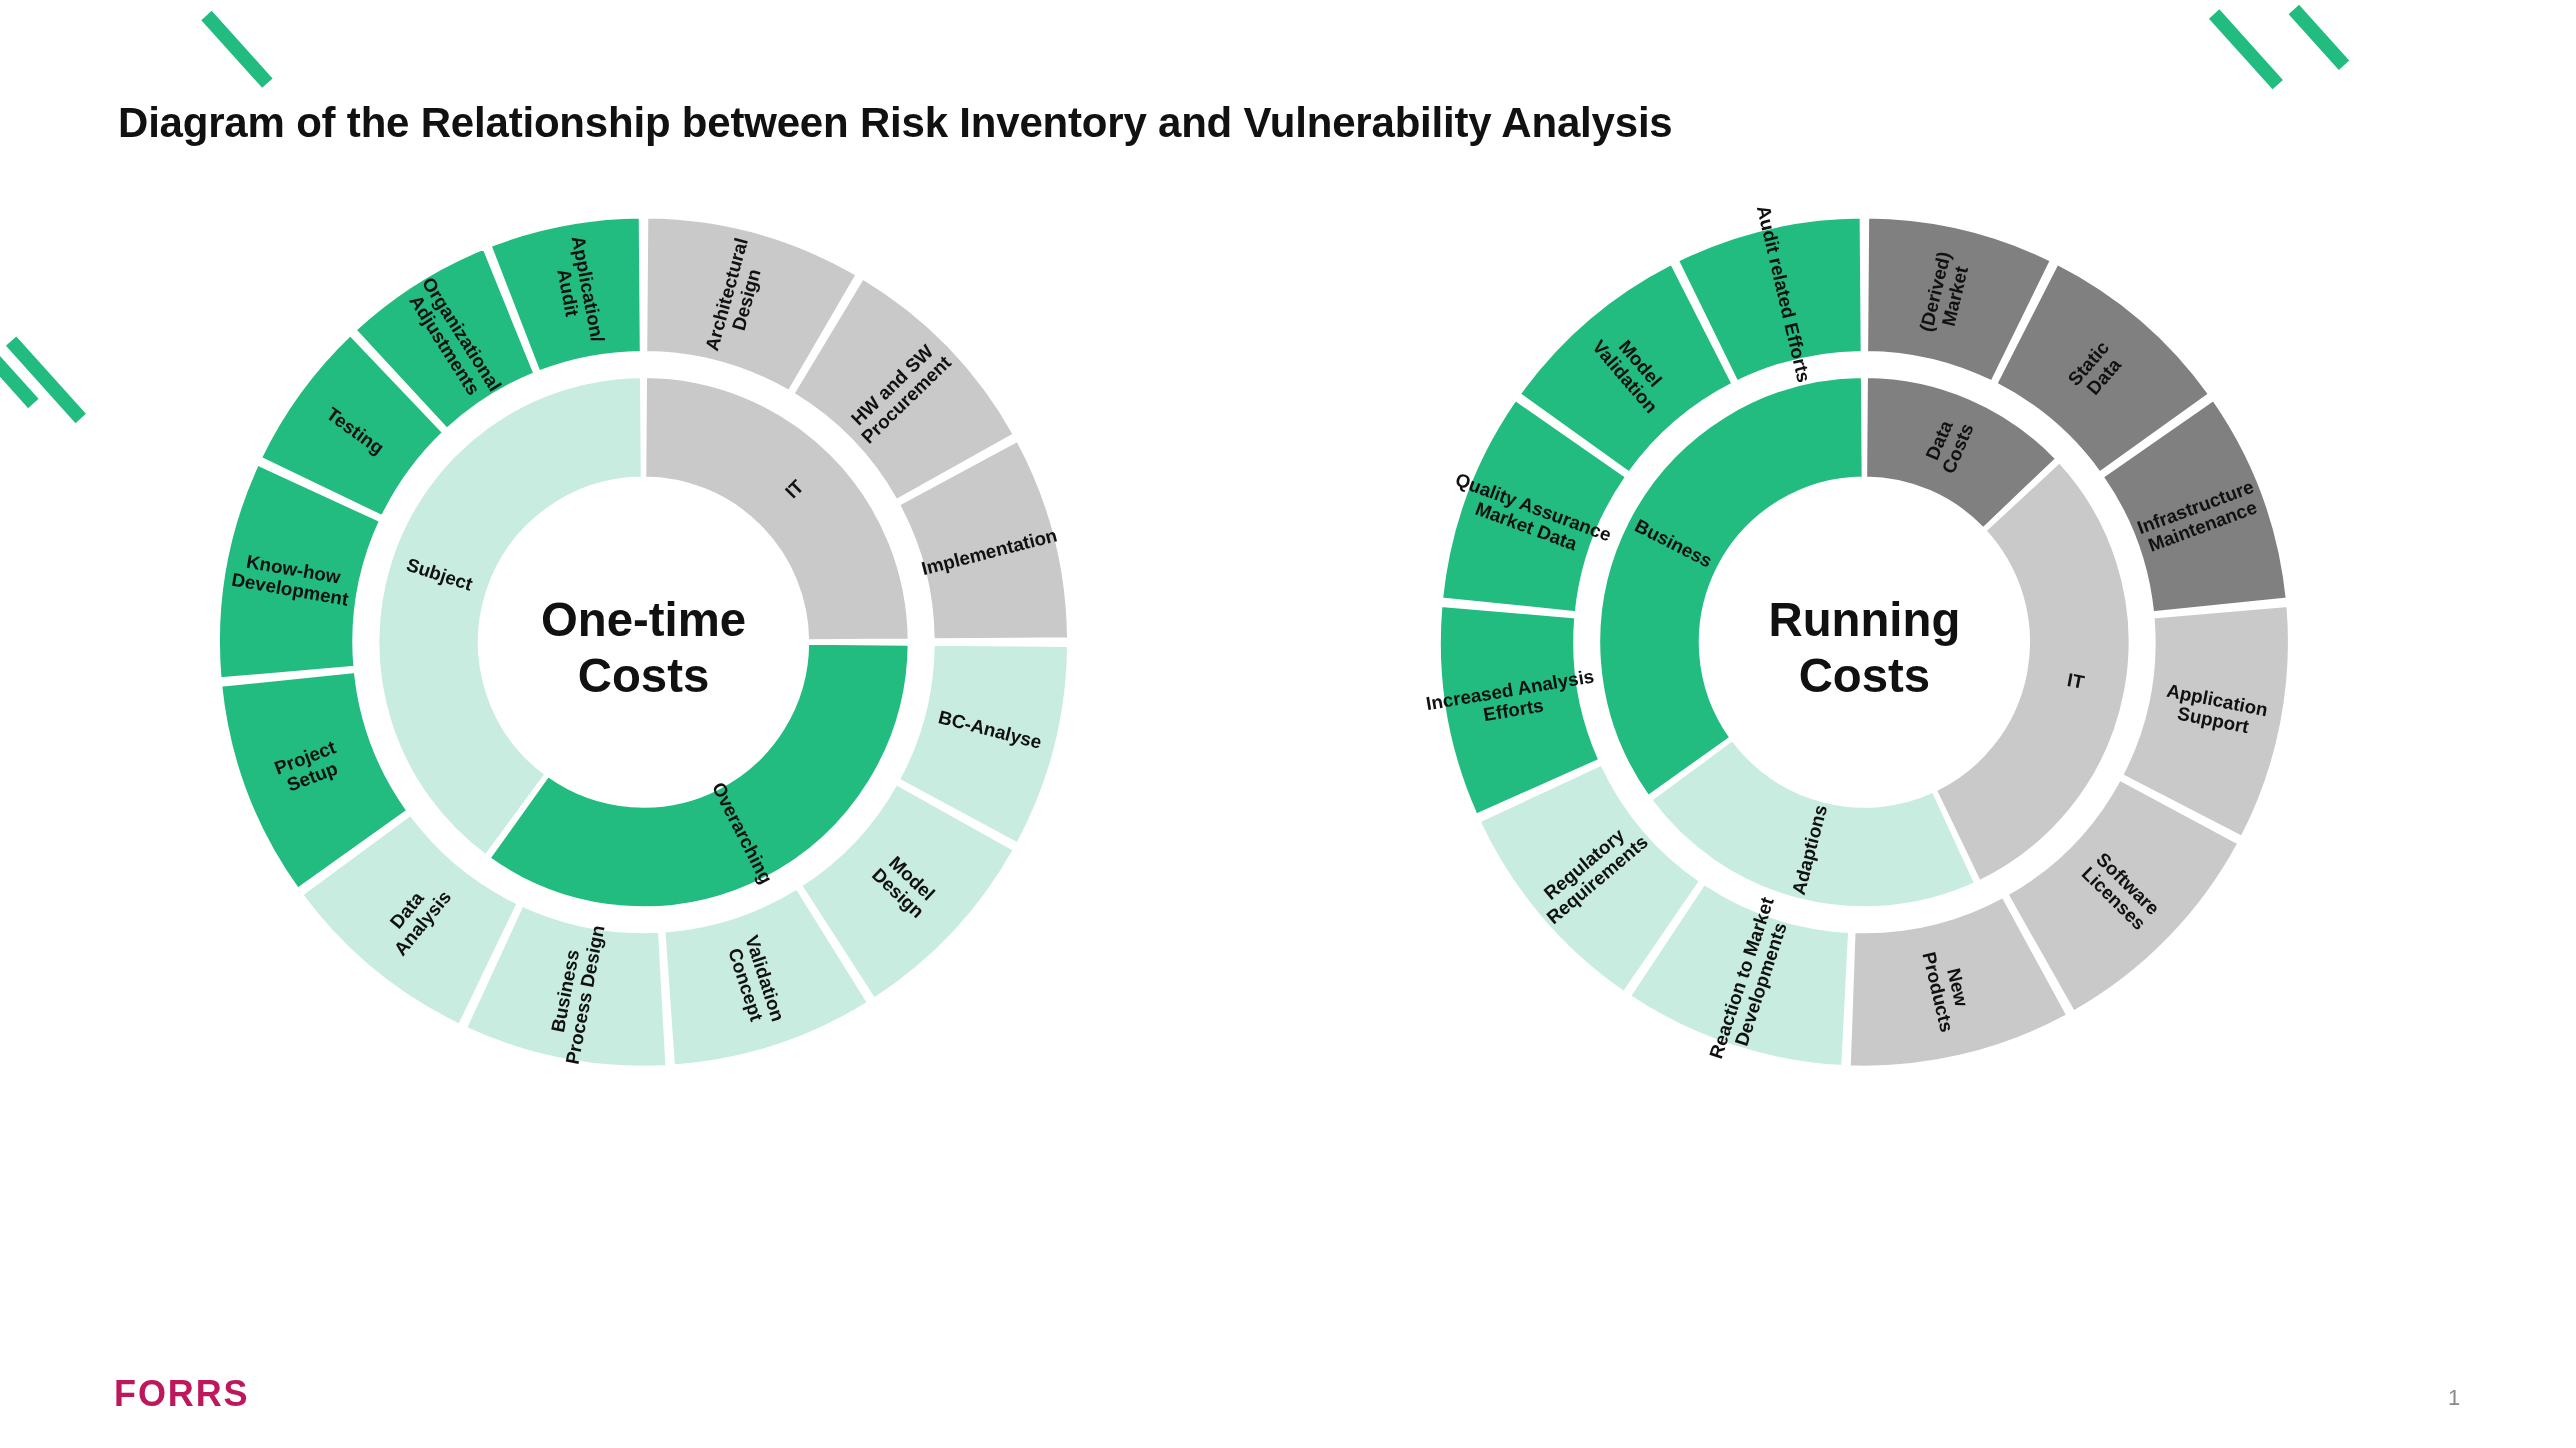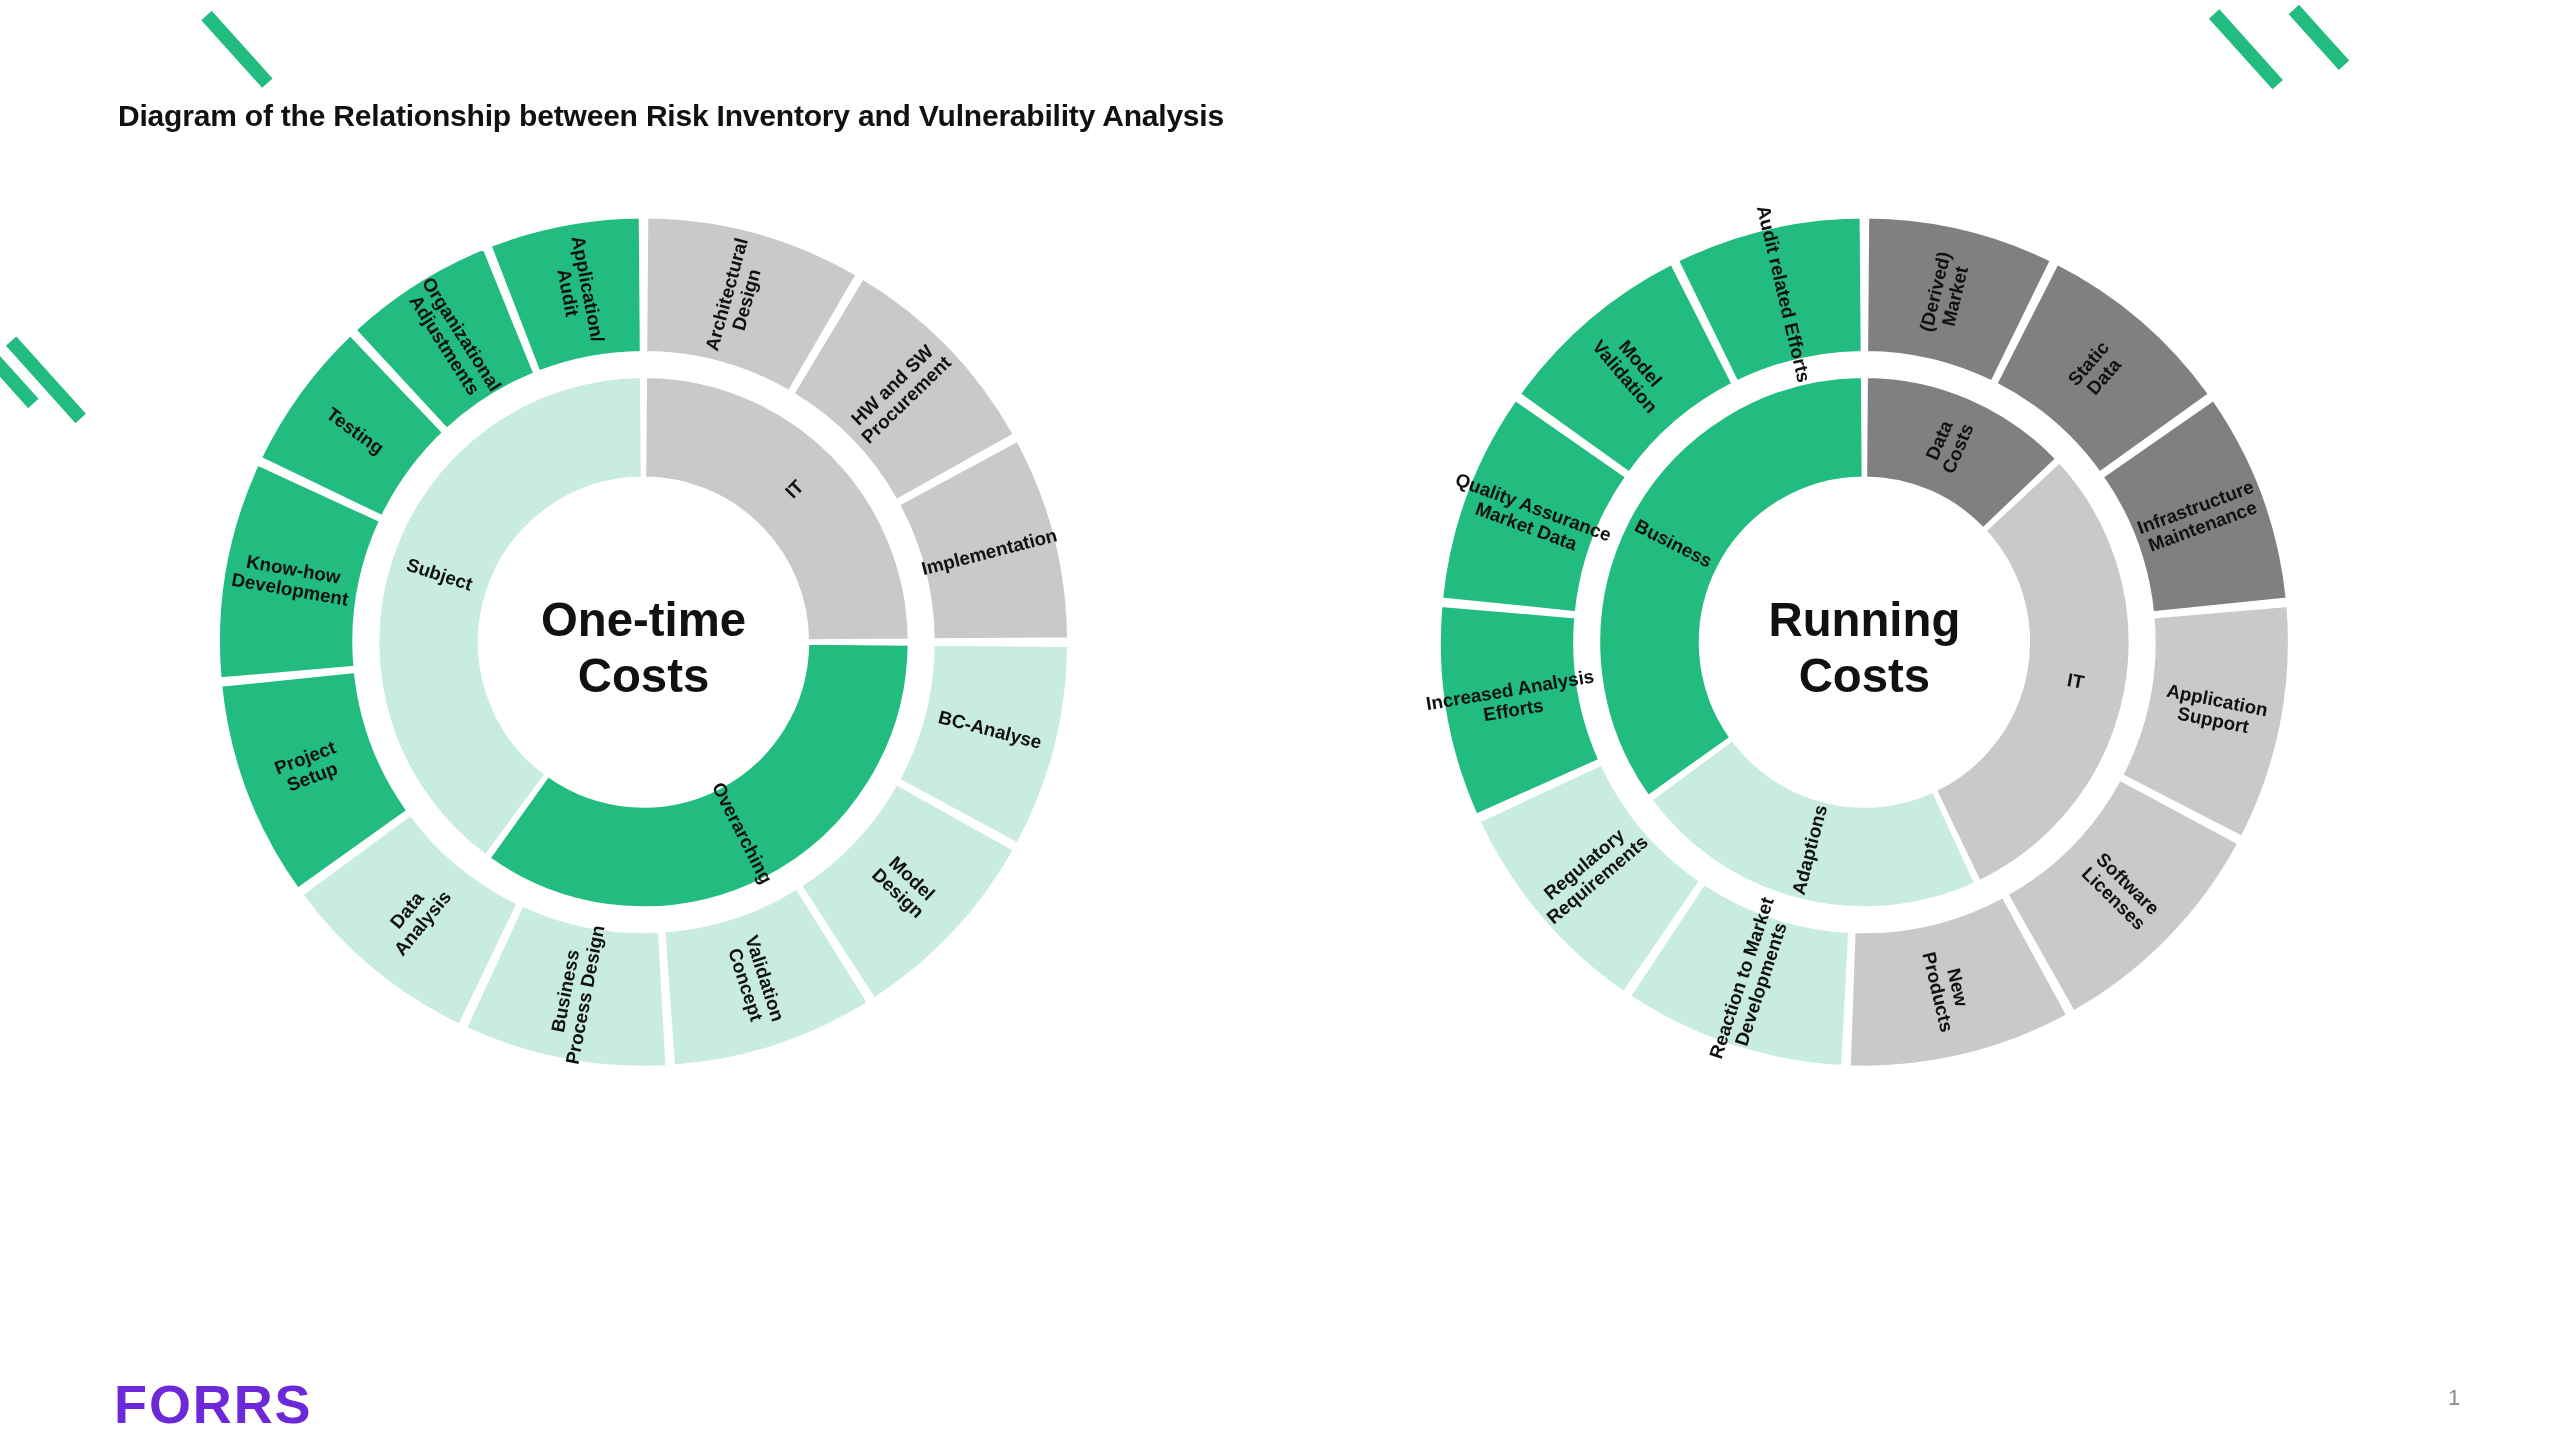--- a/index.html
+++ b/index.html
@@ -9,21 +9,21 @@
     font-family:"Liberation Sans", sans-serif;
     overflow:hidden;
   }
   .slide { position:relative; width:2576px; height:1449px; background:#fff; }
 
   
   .slash { position:absolute; background:#22bc80; transform-origin:center; }
 
   .page-title {
     position:absolute; left:118px; top:99px;
-    font-size:30px; font-weight:bold; color:#111111;
+    font-size:42px; font-weight:bold; color:#111111;
     letter-spacing:-0.2px; white-space:nowrap;
   }
 
   .charts { position:absolute; left:0; top:164px; width:2576px; height:1188px; }
   .chart-wrap { position:absolute; top:0; width:1288px; height:1188px; }
   .chart-wrap.left  { left:0; }
   .chart-wrap.right { left:1246px; }
 
   svg { display:block; }
 
@@ -31,21 +31,21 @@
     font-family:"Liberation Sans", sans-serif;
     font-weight:bold; font-size:49px; fill:#111111;
   }
   .seg-label {
     font-family:"Liberation Sans", sans-serif;
     font-weight:bold; font-size:19.5px; fill:#111111;
   }
 
   .footer-logo {
     position:absolute; left:114px; top:1373px;
-    font-size:54px; font-weight:bold; color:#6d28d9;
+    font-size:36px; font-weight:bold; color:#be185d;
     letter-spacing:1.9px;
   }
   .page-number {
     position:absolute; left:2448px; top:1385px;
     font-size:22px; color:#8a8a8a;
   }
 </style>
 </head>
 <body>
 

